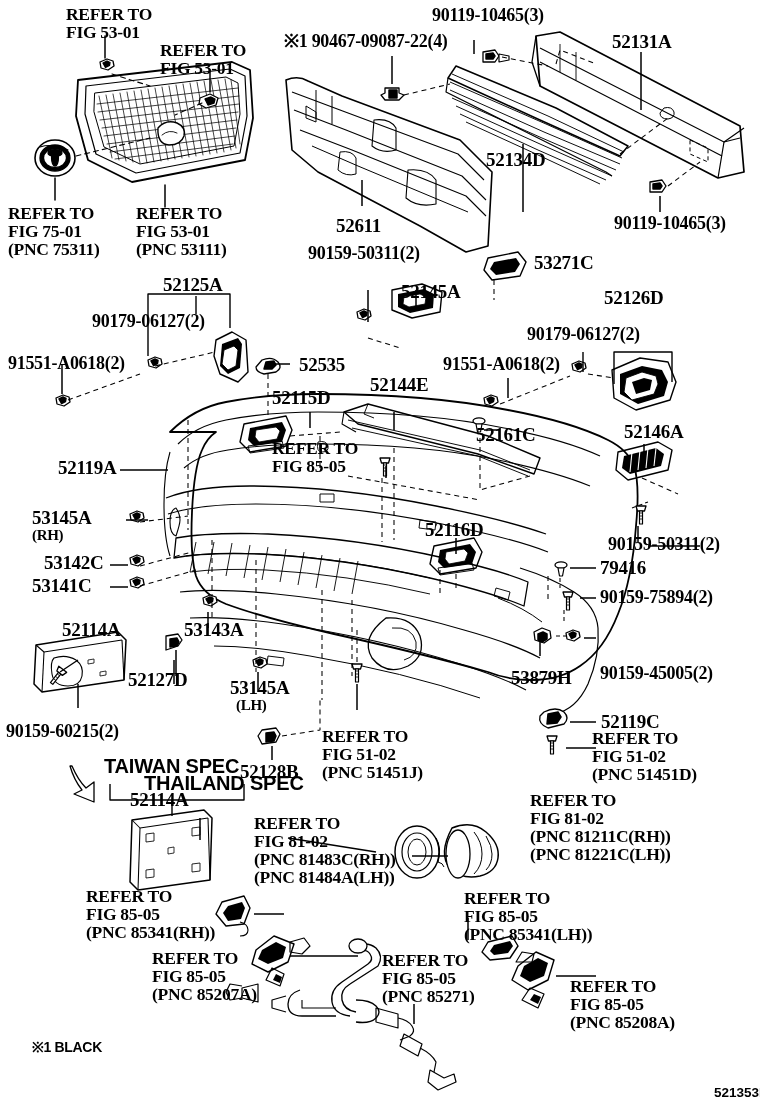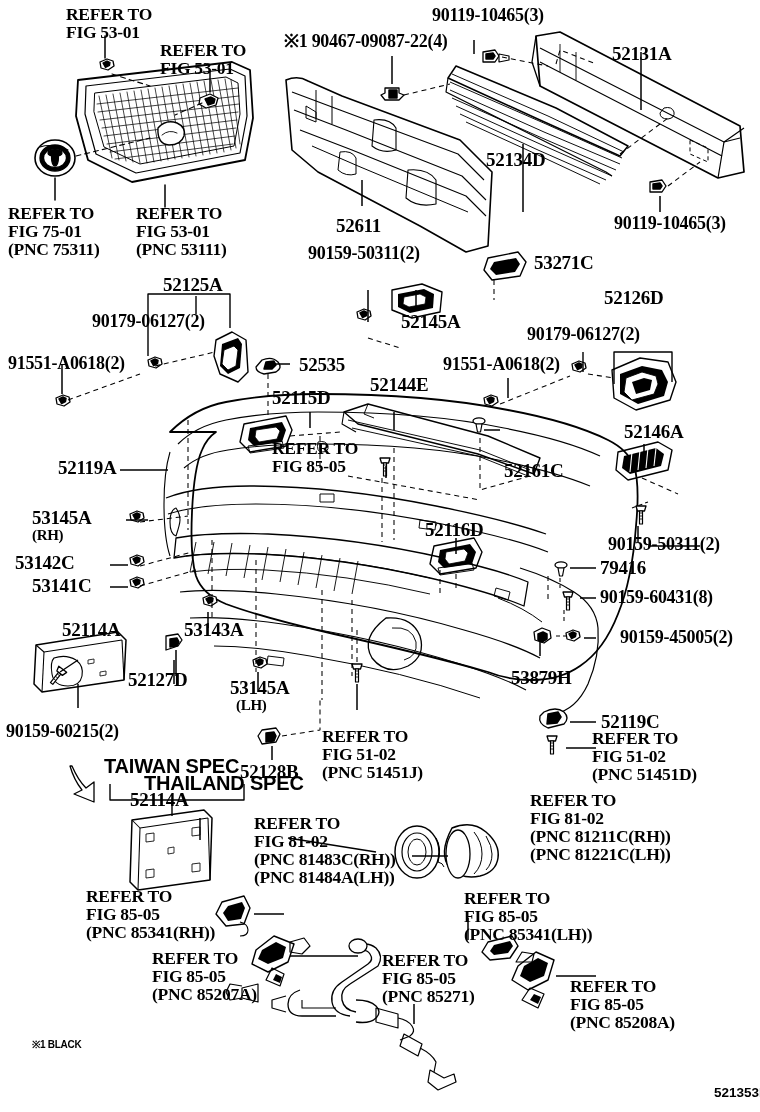--- a/index.html
+++ b/index.html
@@ -11,21 +11,21 @@
 
   
   .lbl{position:absolute;font-family:"Liberation Serif",serif;font-weight:bold;
        white-space:pre;line-height:1.02;letter-spacing:-0.3px;color:#000;}
   .pn{font-size:19px;}            
   .pn-s{font-size:18px;}
   .ref{font-size:17.5px;}         
   .sub{font-size:15px;}           
   .spec{font-size:20px;font-family:"Liberation Sans",sans-serif;font-weight:bold;
         letter-spacing:-0.2px;}
-  .note{font-size:10px;font-family:"Liberation Sans",sans-serif;font-weight:bold;}
+  .note{font-size:14px;font-family:"Liberation Sans",sans-serif;font-weight:bold;}
   .code{font-size:13.5px;font-family:"Liberation Sans",sans-serif;font-weight:bold;
         letter-spacing:0px;}
 </style>
 </head>
 <body>
 
 <div id="stage">
 
 <svg id="art" viewBox="0 0 760 1112">
   <defs>
@@ -528,52 +528,52 @@
 FIG 53-01</div>
 <div class="lbl ref" style="left:8px;top:205px;">REFER TO
 FIG 75-01
 (PNC 75311)</div>
 <div class="lbl ref" style="left:136px;top:205px;">REFER TO
 FIG 53-01
 (PNC 53111)</div>
 
 <div class="lbl pn-s" style="left:284px;top:32px;">※1 90467-09087-22(4)</div>
 <div class="lbl pn-s" style="left:432px;top:6px;">90119-10465(3)</div>
-<div class="lbl pn" style="left:612px;top:44px;">52131A</div>
+<div class="lbl pn" style="left:612px;top:32px;">52131A</div>
 <div class="lbl pn" style="left:486px;top:150px;">52134D</div>
 <div class="lbl pn" style="left:336px;top:216px;">52611</div>
 <div class="lbl pn-s" style="left:614px;top:214px;">90119-10465(3)</div>
 <div class="lbl pn-s" style="left:308px;top:244px;">90159-50311(2)</div>
 <div class="lbl pn" style="left:534px;top:253px;">53271C</div>
 
 <div class="lbl pn" style="left:163px;top:275px;">52125A</div>
 <div class="lbl pn-s" style="left:92px;top:312px;">90179-06127(2)</div>
 <div class="lbl pn-s" style="left:8px;top:354px;">91551-A0618(2)</div>
 <div class="lbl pn" style="left:299px;top:355px;">52535</div>
 <div class="lbl pn" style="left:272px;top:388px;">52115D</div>
 <div class="lbl pn" style="left:370px;top:375px;">52144E</div>
-<div class="lbl pn" style="left:401px;top:312px;">52145A</div>
+<div class="lbl pn" style="left:401px;top:282px;">52145A</div>
 <div class="lbl pn-s" style="left:443px;top:355px;">91551-A0618(2)</div>
 <div class="lbl pn-s" style="left:527px;top:325px;">90179-06127(2)</div>
 <div class="lbl pn" style="left:596px;top:288px;margin-left:8px;">52126D</div>
-<div class="lbl pn" style="left:504px;top:425px;margin-top:36px;">52161C</div>
+<div class="lbl pn" style="left:476px;top:425px;">52161C</div>
 <div class="lbl pn" style="left:624px;top:422px;">52146A</div>
 
 <div class="lbl pn" style="left:58px;top:458px;">52119A</div>
 <div class="lbl ref" style="left:272px;top:440px;">REFER TO
 FIG 85-05</div>
 <div class="lbl pn" style="left:425px;top:520px;">52116D</div>
 <div class="lbl pn" style="left:32px;top:508px;">53145A</div>
 <div class="lbl sub" style="left:32px;top:528px;">(RH)</div>
-<div class="lbl pn" style="left:15px;top:553px;">53142C</div>
+<div class="lbl pn" style="left:44px;top:553px;">53142C</div>
 <div class="lbl pn" style="left:32px;top:576px;">53141C</div>
 <div class="lbl pn-s" style="left:608px;top:535px;">90159-50311(2)</div>
 <div class="lbl pn" style="left:600px;top:558px;">79416</div>
-<div class="lbl pn-s" style="left:600px;top:588px;">90159-60431(8)</div>
-<div class="lbl pn-s" style="left:600px;top:628px;margin-left:20px;">90159-45005(2)</div>
+<div class="lbl pn-s" style="left:600px;top:588px;">90159-75894(2)</div>
+<div class="lbl pn-s" style="left:600px;top:664px;">90159-45005(2)</div>
 <div class="lbl pn" style="left:511px;top:668px;">53879H</div>
 
 <div class="lbl pn" style="left:62px;top:620px;">52114A</div>
 <div class="lbl pn-s" style="left:6px;top:722px;">90159-60215(2)</div>
 <div class="lbl pn" style="left:128px;top:670px;">52127D</div>
 <div class="lbl pn" style="left:184px;top:620px;">53143A</div>
 <div class="lbl pn" style="left:230px;top:678px;">53145A</div>
 <div class="lbl sub" style="left:236px;top:698px;">(LH)</div>
 <div class="lbl pn" style="left:240px;top:762px;">52128B</div>
 <div class="lbl ref" style="left:322px;top:728px;">REFER TO

